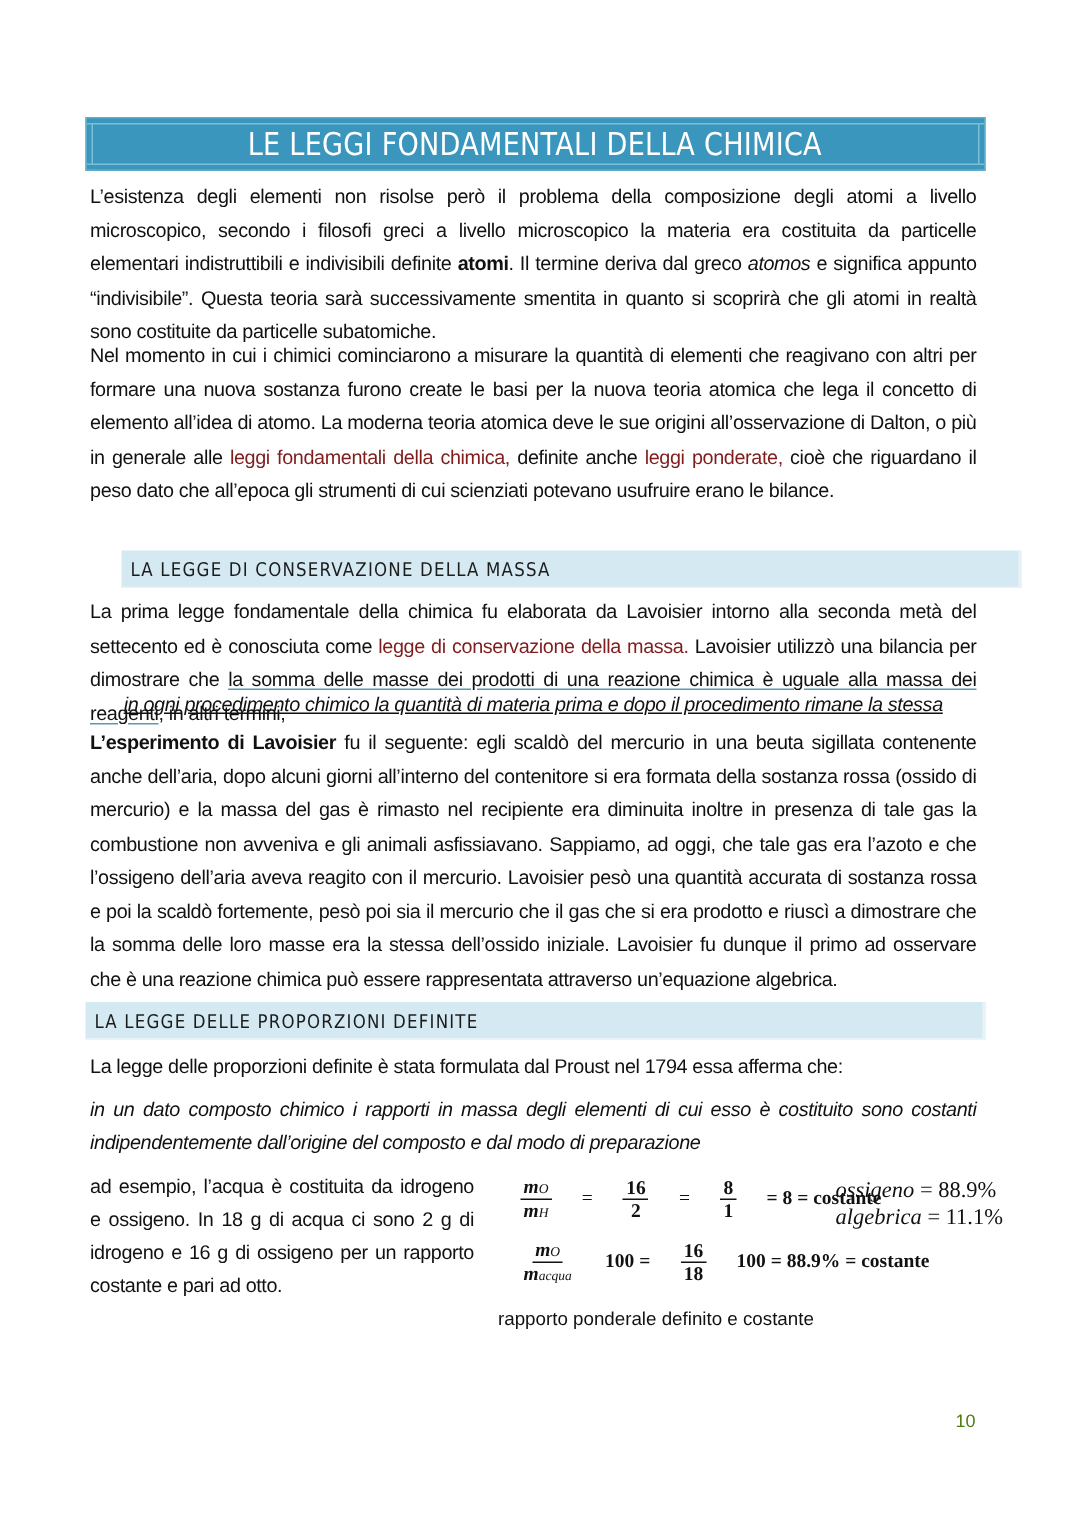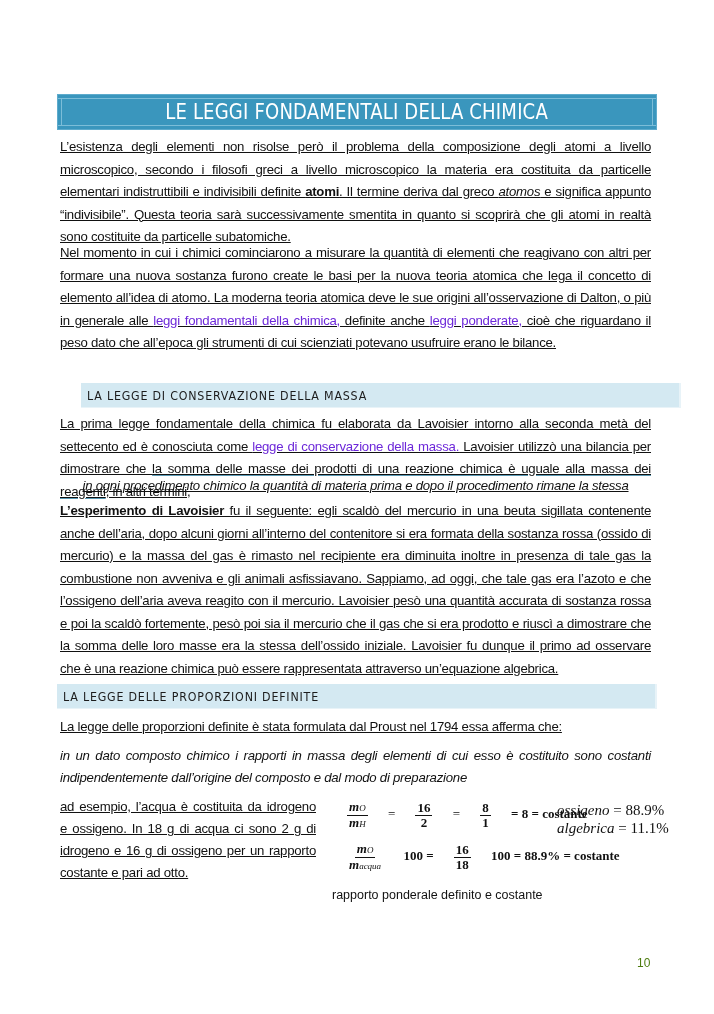--- a/index.html
+++ b/index.html
@@ -1,39 +1,39 @@
 <!DOCTYPE html>
 <html><head>
 <meta charset="utf-8">
 <style>
   html, body { margin: 0; padding: 0; background: #ffffff; }
   body {
     width: 714px; height: 1014px; position: relative; overflow: hidden;
     font-family: "Liberation Sans", sans-serif; color: #111;
   }
-  .page { position: absolute; left: 0; top: 16px; width: 714px; height: 754px; }
+  .page { position: absolute; left: 0; top: 0; width: 714px; height: 754px; }
   .title-bar {
     position: absolute; left: 57px; top: 78px; width: 598px; height: 34px;
     background: #3a96bd;
     border: 1px solid #5eabcc;
     box-shadow: inset 0 3px 0 #3a96bd, inset 0 4px 0 #7cbdd8, inset 0 -3px 0 #3a96bd, inset 0 -4px 0 #7cbdd8,
                 inset 3px 0 0 #3a96bd, inset 4px 0 0 #7cbdd8, inset -3px 0 0 #3a96bd, inset -4px 0 0 #7cbdd8;
     display: flex; align-items: center; justify-content: center;
   }
   .title-text {
     color: #ffffff; font-size: 21px; letter-spacing: 0.2px;
     font-family: "DejaVu Sans", sans-serif; font-weight: normal;
     transform: scaleX(0.86);
   }
   .para {
     position: absolute; left: 60px; width: 591px;
     font-size: 13.2px; line-height: 22.5px; text-align: justify;
-    font-family: "Liberation Sans", sans-serif; letter-spacing: -0.25px; text-decoration: underline;
+    font-family: "Liberation Sans", sans-serif; letter-spacing: -0.25px;
   }
-  .link { color: #6d28d9; }
+  .link { color: #7f1d1d; }
   .u { text-decoration: underline; text-decoration-color: #5a9ab5; text-underline-offset: 2px; }
   .section-bar {
     position: absolute; left: 57px; width: 598px; height: 24px;
     background: #d4e9f2;
     border-right: 2px solid #e8f3f8; border-bottom: 1px solid #e8f3f8;
     display: flex; align-items: center;
   }
   .section-text {
     margin-left: 6px; font-size: 12.6px; letter-spacing: 0.9px; color: #1c1c1c;
     font-family: "DejaVu Sans", sans-serif; transform: scaleX(0.88); transform-origin: left center;

